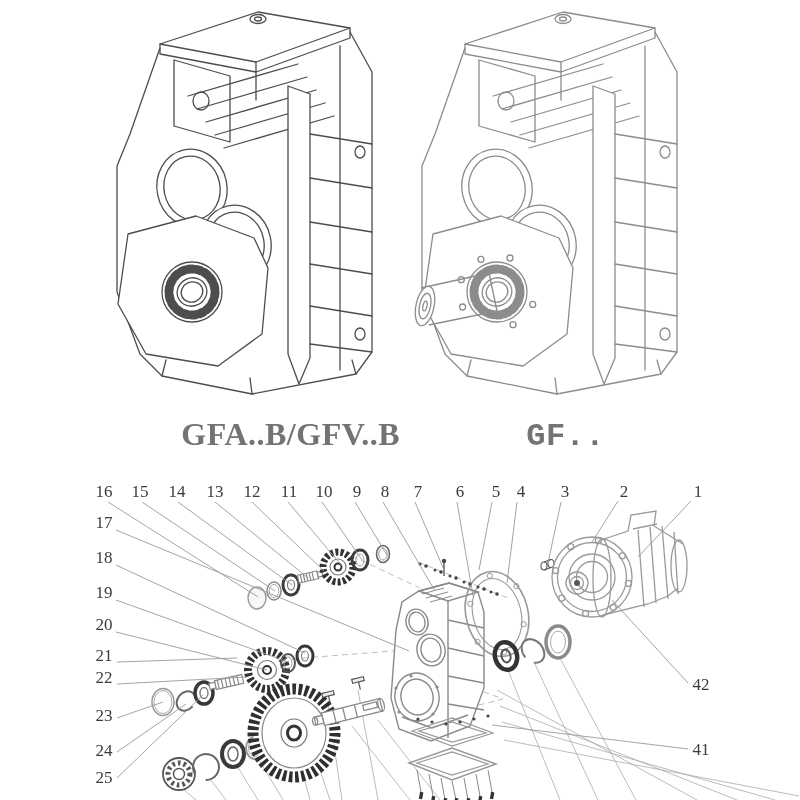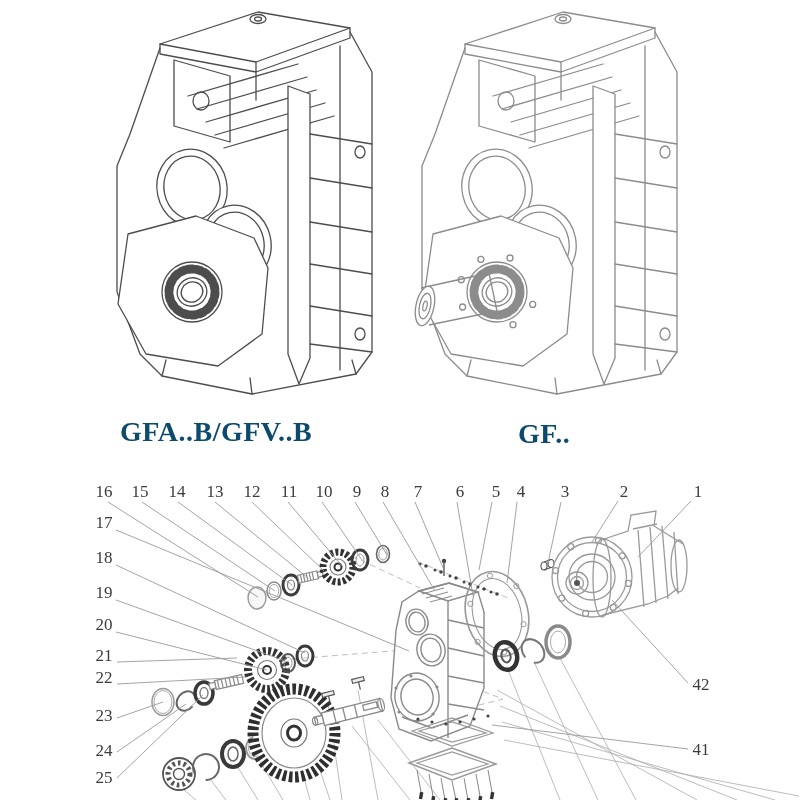--- a/index.html
+++ b/index.html
@@ -1,22 +1,22 @@
 <!DOCTYPE html>
 <html><head>
 <meta charset="utf-8">
 <style>
   html,body{margin:0;padding:0;}
   body{width:800px;height:800px;background:#ffffff;position:relative;overflow:hidden;
        font-family:"Liberation Serif",serif;}
   .fig{position:absolute;}
   .caption{position:absolute;font-family:"Liberation Serif",serif;font-weight:bold;
-           color:#0c4a6e;font-size:28px;letter-spacing:.5px;text-align:left;white-space:nowrap;}
+           color:#737373;font-size:32px;letter-spacing:.5px;text-align:right;white-space:nowrap;}
   #cap-left{left:120px;top:416px;width:280px;}
-  #cap-right{left:518px;top:418px;width:110px;}
+  #cap-right{left:495px;top:418px;width:110px;font-family:Liberation Mono, monospace;}
   text.co{font-family:"Liberation Serif",serif;font-size:17px;fill:#3c3c3c;}
   .lead{stroke:#9a9a9a;stroke-width:.9;}
   .cut{stroke:#ababab;stroke-width:.8;}
   .dash{stroke:#b5b5b5;stroke-width:.9;stroke-dasharray:6 4;fill:none;}
 </style>
 </head>
 <body>
 
 <svg width="0" height="0" style="position:absolute">
   <defs>

